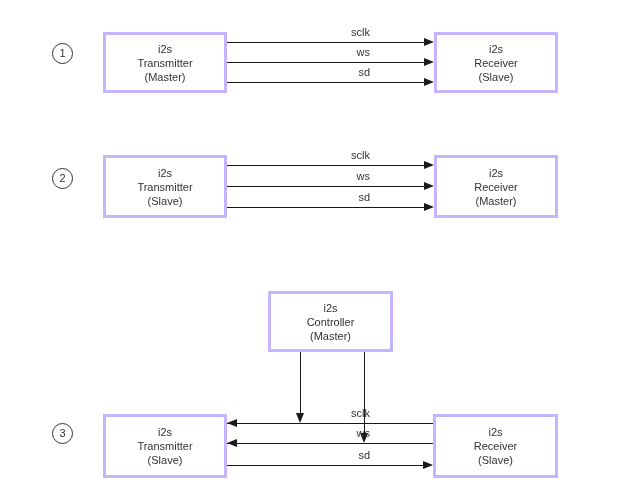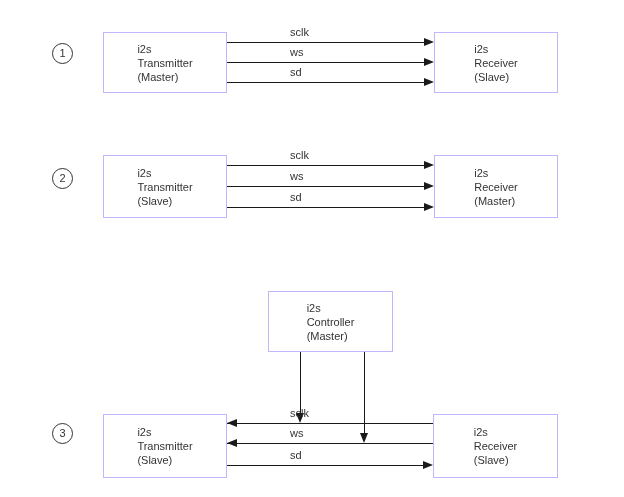--- a/index.html
+++ b/index.html
@@ -6,26 +6,26 @@
   #canvas{
     position:relative;width:624px;height:497px;background:#ffffff;
     font-family:"Liberation Sans",sans-serif;color:#333333;overflow:hidden;
   }
   .badge{
     position:absolute;width:21px;height:21px;border:1px solid #333333;border-radius:50%;
     display:flex;align-items:center;justify-content:center;
     font-size:11px;line-height:1;box-sizing:border-box;
   }
   .box{
-    position:absolute;border:1px solid #c4b5fd;background:#ffffff;box-sizing:border-box;
-    display:flex;align-items:center;justify-content:center;text-align:left;
+    position:absolute;border:3px solid #c4b5fd;background:#ffffff;box-sizing:border-box;
+    display:flex;align-items:center;justify-content:center;text-align:center;
   }
   .box-text{white-space:pre-line;font-size:11px;line-height:14px;}
   .sig{
-    position:absolute;width:80px;text-align:left;font-size:11px;line-height:13px;height:13px;
+    position:absolute;width:80px;text-align:right;font-size:11px;line-height:13px;height:13px;
   }
   .hline{position:absolute;height:1px;background:#1a1a1a;}
   .vline{position:absolute;width:1px;background:#1a1a1a;}
   .arr-r{position:absolute;width:0;height:0;
     border-top:4px solid transparent;border-bottom:4px solid transparent;border-left:10px solid #1a1a1a;}
   .arr-l{position:absolute;width:0;height:0;
     border-top:4px solid transparent;border-bottom:4px solid transparent;border-right:10px solid #1a1a1a;}
   .arr-d{position:absolute;width:0;height:0;
     border-left:4px solid transparent;border-right:4px solid transparent;border-top:10px solid #1a1a1a;}
 </style>

